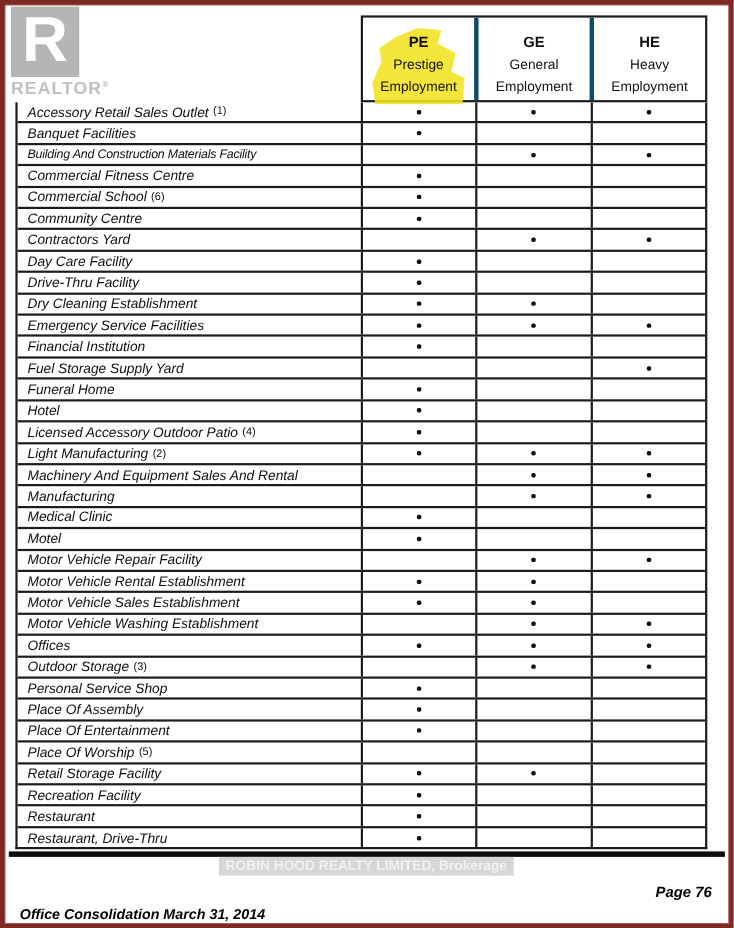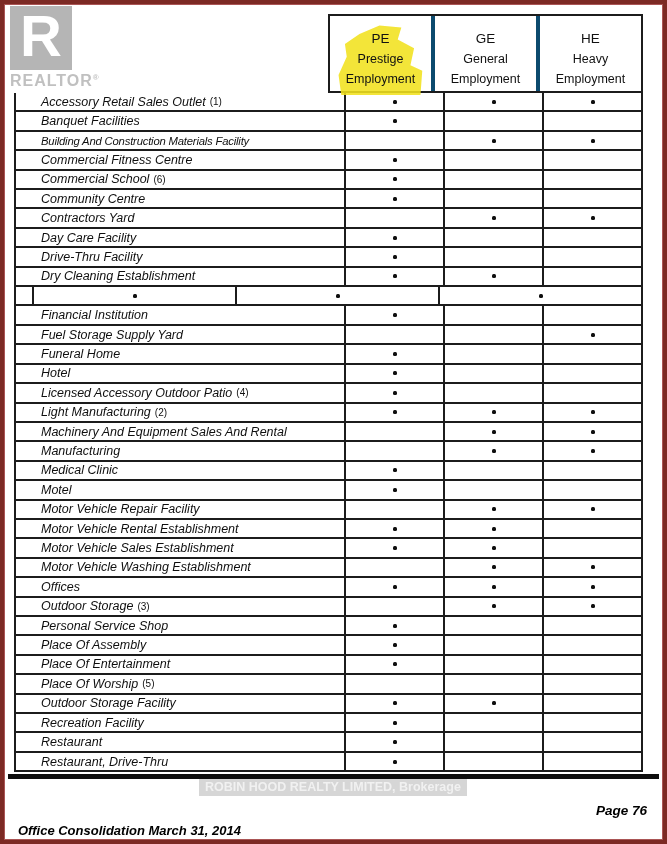--- a/index.html
+++ b/index.html
@@ -36,35 +36,35 @@
   
   .header-table{
     position:absolute; left:328px; top:14px; width:315px; height:79px;
     display:flex; border:2px solid #1c1c1c; background:#fff; z-index:2;
   }
   .hcell{
     flex:1; position:relative; text-align:center; color:#111;
     padding-top:13px; line-height:20px; font-size:12.5px;
   }
   .hcell + .hcell{ border-left:4px solid #0c4a6e; }
-  .hcode{ font-weight:normal; font-size:13.5px; position:relative; z-index:2; }
+  .hcode{ font-weight:bold; font-size:13.5px; position:relative; z-index:2; }
   .hline1,.hline2{ position:relative; z-index:2; }
   .hl{
     position:absolute; left:4px; right:6px; top:8px; bottom:-4px; z-index:1;
     background:#f1e11e; opacity:.88;
     clip-path:polygon(28% 14%, 50% 2%, 74% 5%, 70% 22%, 88% 34%, 84% 58%, 97% 66%, 95% 100%, 8% 100%, 5% 72%, 14% 46%, 12% 28%);
   }
 
   
   .rows{
     position:absolute; left:14px; top:93px; width:629px; height:679px;
     display:flex; flex-direction:column;
     border:2px solid #1c1c1c; border-top:none; background:#fff;
   }
-  .row{ flex:1; display:flex; border-top:2px solid #1c1c1c;padding-left:16px; }
+  .row{ flex:1; display:flex; border-top:2px solid #1c1c1c; }
   .row:first-child{ border-top:none; }
   .cell{ display:flex; align-items:center; }
   .cell.label{
     width:312px; padding-left:9px; font-style:italic; font-size:12.5px;
     color:#0f0f0f; white-space:nowrap; overflow:hidden;
   }
   .cell.label .note{ font-style:normal; font-size:10px; margin-left:4px; }
   .cell.label.long{ font-size:11.3px; letter-spacing:-0.2px; }
   .cell.mark{ flex:1; justify-content:center; border-left:2px solid #1c1c1c; }
   .dot{ width:4px; height:4px; background:#0e0e0e; border-radius:1.5px; display:block; }
@@ -249,20 +249,24 @@
     <div class="cell mark pe">
           <span class="dot" style="background: rgb(14, 14, 14);"></span>
         </div>
     <div class="cell mark ge">
           <span class="dot" style="background: rgb(14, 14, 14);"></span>
         </div>
     <div class="cell mark he"></div>
   </div>
 
   <div class="row">
+    <div class="cell label">
+          <span class="lbl">Emergency Service Facilities</span>
+          <span class="note"></span>
+        </div>
     <div class="cell mark pe">
           <span class="dot" style="background: rgb(14, 14, 14);"></span>
         </div>
     <div class="cell mark ge">
           <span class="dot" style="background: rgb(14, 14, 14);"></span>
         </div>
     <div class="cell mark he">
           <span class="dot" style="background: rgb(14, 14, 14);"></span>
         </div>
   </div>
@@ -522,21 +526,21 @@
           <span class="lbl">Place Of Worship</span>
           <span class="note">(5)</span>
         </div>
     <div class="cell mark pe"></div>
     <div class="cell mark ge"></div>
     <div class="cell mark he"></div>
   </div>
 
   <div class="row">
     <div class="cell label">
-          <span class="lbl">Outdoor Storage Facility</span>
+          <span class="lbl">Retail Storage Facility</span>
           <span class="note"></span>
         </div>
     <div class="cell mark pe">
           <span class="dot" style="background: rgb(14, 14, 14);"></span>
         </div>
     <div class="cell mark ge">
           <span class="dot" style="background: rgb(14, 14, 14);"></span>
         </div>
     <div class="cell mark he"></div>
   </div>

